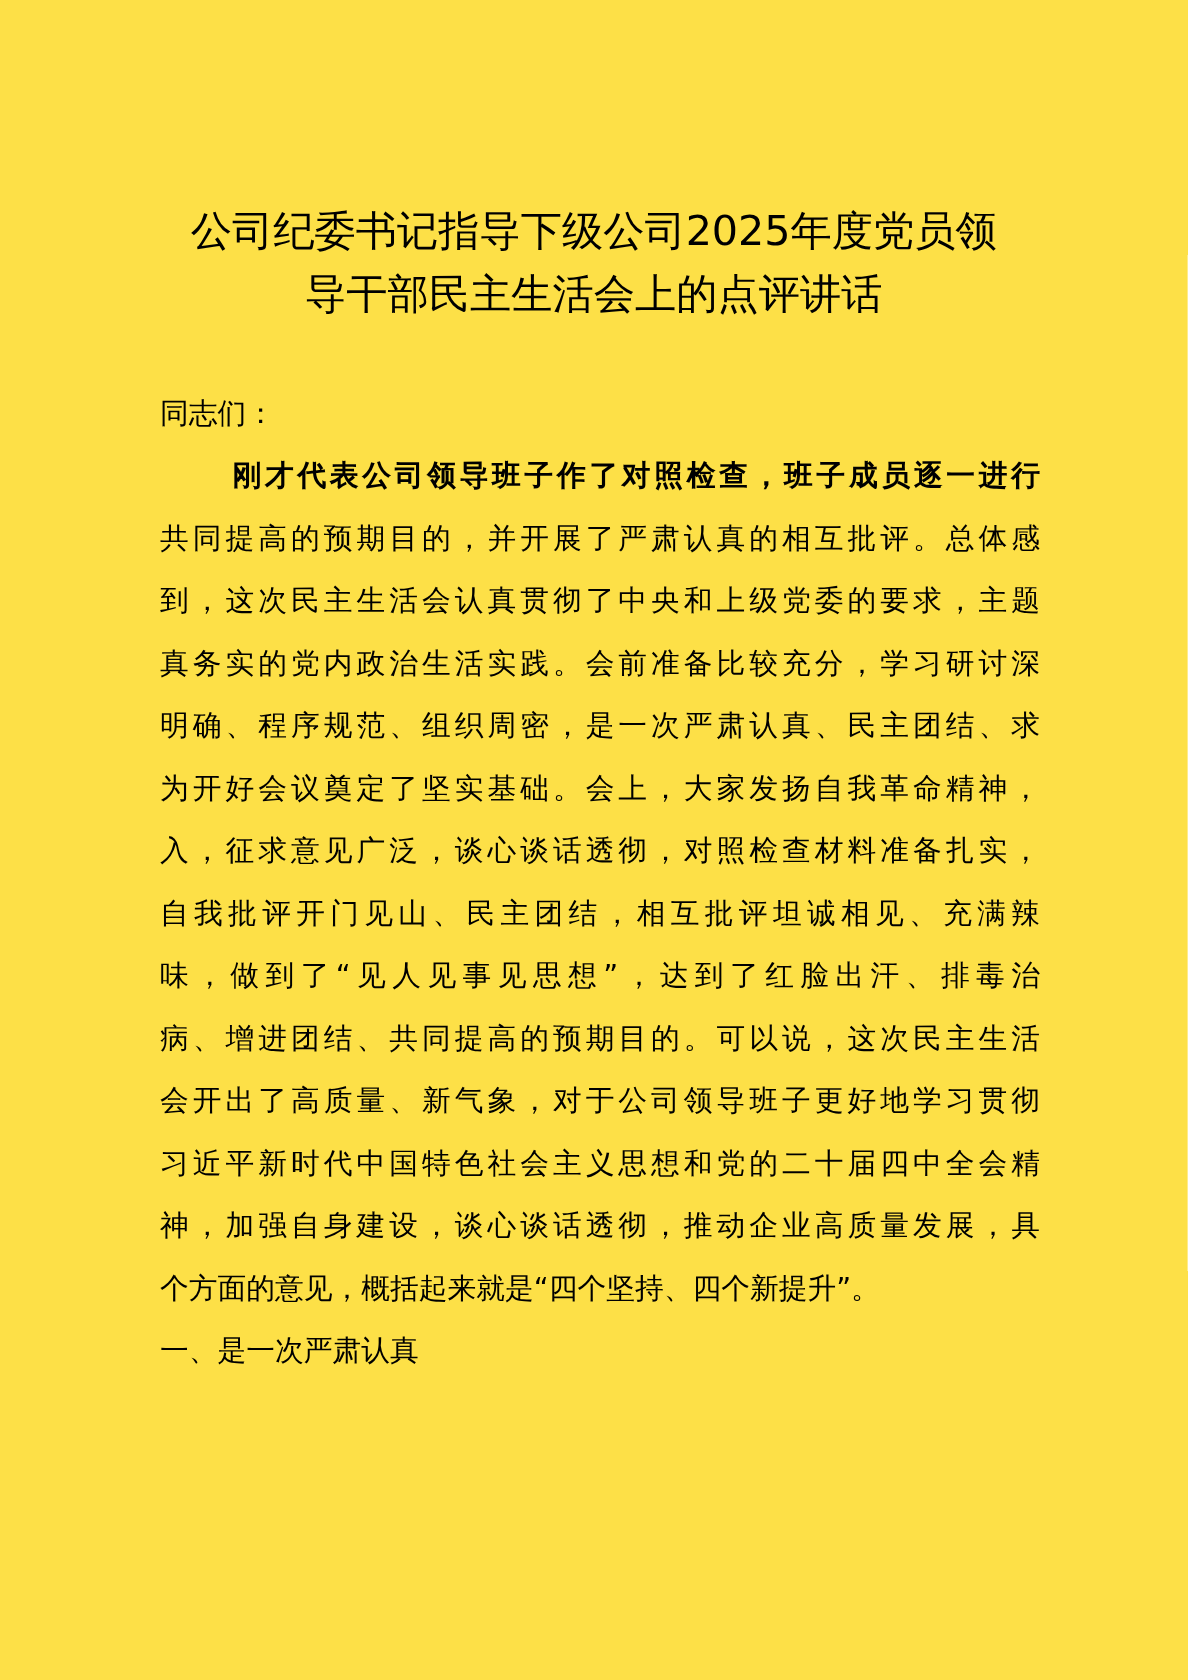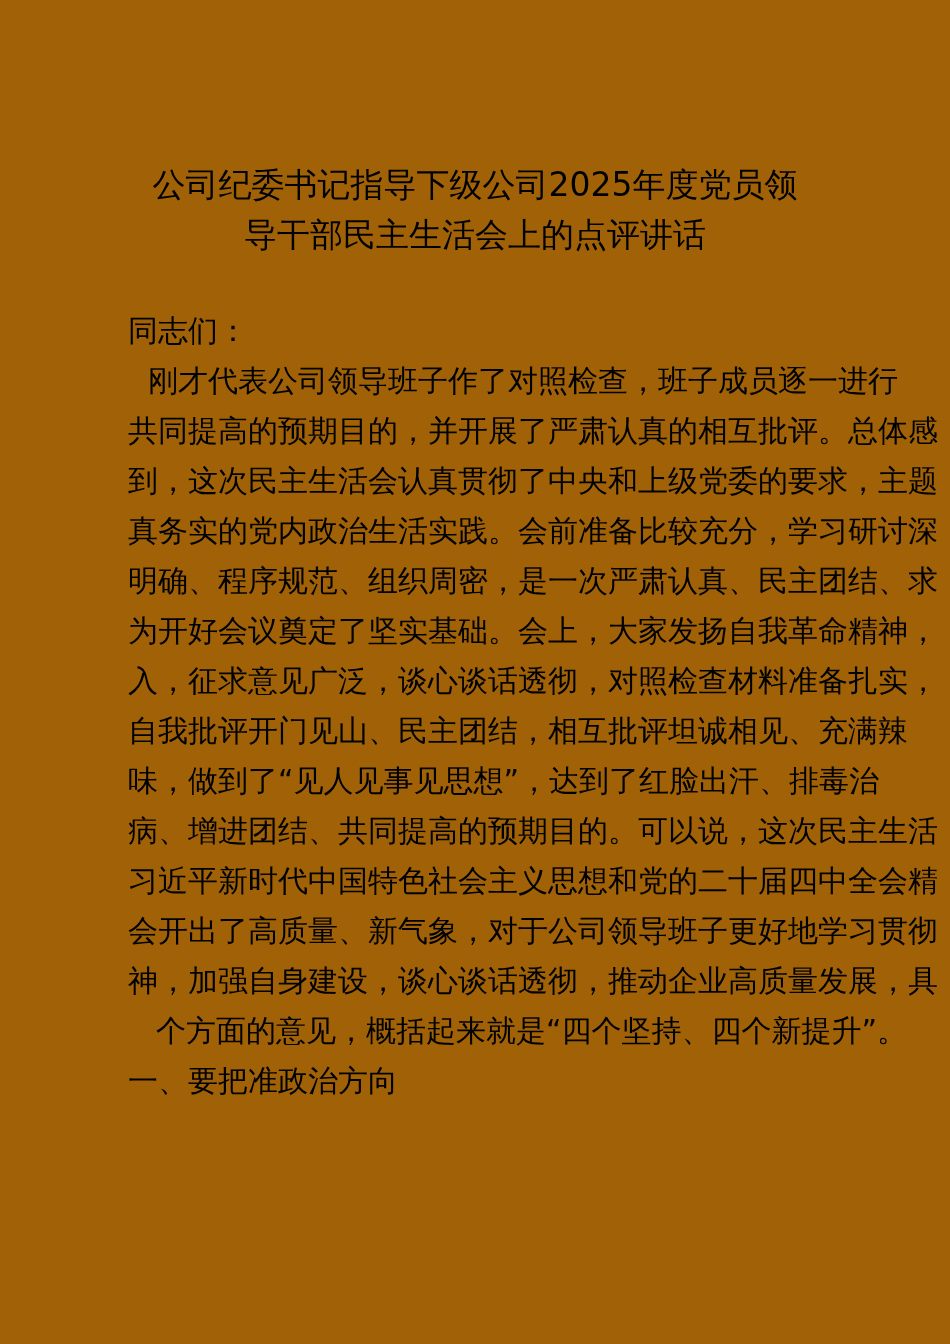--- a/index.html
+++ b/index.html
@@ -14,21 +14,21 @@
       overflow: hidden;
       font-family: "DejaVu Sans", "Liberation Sans", sans-serif;
       color: #000000;
     }
     .page {
       position: absolute;
       left: 0;
       top: 0;
       width: 950px;
       height: 1344px;
-      background: #a16207;
+      background: #fde047;
     }
     .title {
       position: absolute;
       left: 100px;
       width: 750px;
       top: 160px;
       text-align: center;
       font-size: 33px;
       line-height: 50px;
       letter-spacing: 0px;
@@ -37,21 +37,21 @@
     }
     .title .tline {
       display: block;
       white-space: nowrap;
     }
     .body-text {
       position: absolute;
       left: 128px;
       top: 306px;
       width: 704px;
-      font-size: 30px;
+      font-size: 23px;
       line-height: 50px;
     }
     .body-text p {
       margin: 0;
       padding: 0;
     }
     .salutation {
       white-space: nowrap;
     }
     .para {
@@ -59,25 +59,25 @@
       text-align: justify;
       letter-spacing: 0px;
     }
     .para .line {
       display: block;
       white-space: nowrap;
       text-align: justify;
       text-align-last: justify;
     }
     .para .line.first {
-      margin-left: 20px;
+      margin-left: 58px;
+      font-weight: bold;
     }
     .para .line.last {
       text-align-last: left;
-      margin-left: 28px;
     }
     .heading {
       padding-left: 50px;
       white-space: nowrap;
     }
     .para-wrap { text-indent: 0; }
   </style>
 </head>
 <body>
 
@@ -95,22 +95,22 @@
       <span class="line first">刚才代表公司领导班子作了对照检查，班子成员逐一进行</span>
       <span class="line">共同提高的预期目的，并开展了严肃认真的相互批评。总体感</span>
       <span class="line">到，这次民主生活会认真贯彻了中央和上级党委的要求，主题</span>
       <span class="line">真务实的党内政治生活实践。会前准备比较充分，学习研讨深</span>
       <span class="line">明确、程序规范、组织周密，是一次严肃认真、民主团结、求</span>
       <span class="line">为开好会议奠定了坚实基础。会上，大家发扬自我革命精神，</span>
       <span class="line">入，征求意见广泛，谈心谈话透彻，对照检查材料准备扎实，</span>
       <span class="line">自我批评开门见山、民主团结，相互批评坦诚相见、充满辣</span>
       <span class="line">味，做到了“见人见事见思想”，达到了红脸出汗、排毒治</span>
       <span class="line">病、增进团结、共同提高的预期目的。可以说，这次民主生活</span>
+      <span class="line">会开出了高质量、新气象，对于公司领导班子更好地学习贯彻</span>
       <span class="line">习近平新时代中国特色社会主义思想和党的二十届四中全会精</span>
-      <span class="line">会开出了高质量、新气象，对于公司领导班子更好地学习贯彻</span>
       <span class="line">神，加强自身建设，谈心谈话透彻，推动企业高质量发展，具</span>
       <span class="line last">个方面的意见，概括起来就是“四个坚持、四个新提升”。</span>
     </p>
 
-    <p class="heading">一、要把准政治方向</p>
+    <p class="heading">一、是一次严肃认真</p>
   </div>
 
 </div>
 
 </body></html>

